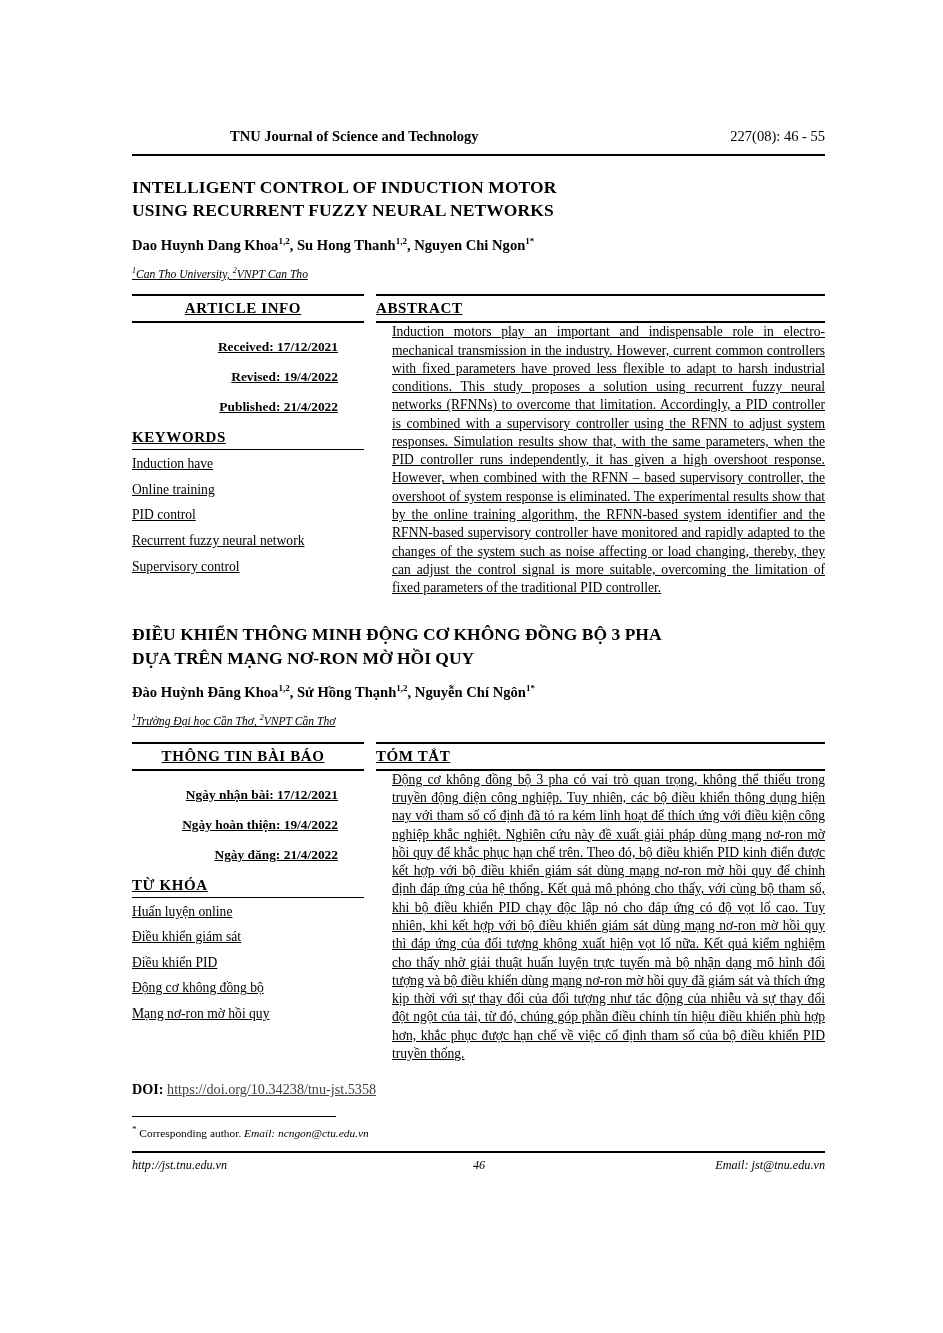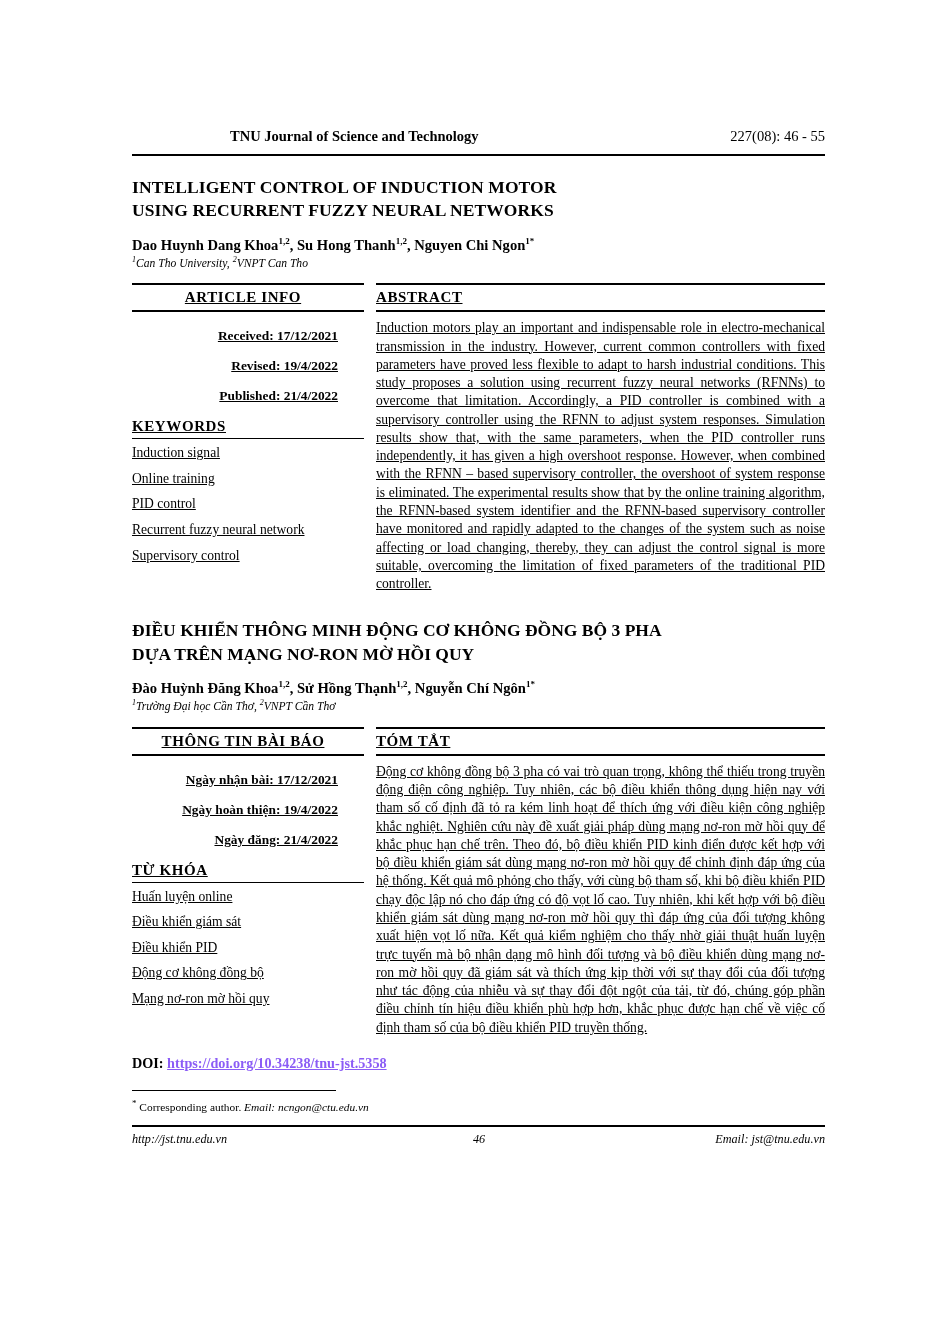--- a/index.html
+++ b/index.html
@@ -58,24 +58,25 @@
     letter-spacing: 0.1px;
   }
   .authors {
     margin-top: 13px;
     font-size: 14.6px;
     font-weight: bold;
     line-height: 1.2;
   }
   .authors sup { font-size: 9px; font-weight: bold; vertical-align: super; }
   .affil {
-    margin-top: 1px;
+    margin-top: 12px;
     font-size: 11.6px;
     font-style: italic;
     line-height: 1.25;
+    text-decoration: underline;
   }
   .affil sup { font-size: 8px; vertical-align: super; font-style: italic;}
 
   
   .infotable {
     margin-top: 12px;
     width: 693px;
     position: relative;
     text-decoration: underline;
   }
@@ -130,42 +131,42 @@
   .kw-list .kw {
     font-size: 13.6px;
     line-height: 1.0;
     margin-bottom: 12px;
     white-space: nowrap;
   }
   .abstract {
     font-size: 13.6px;
     line-height: 1.345;
     text-align: justify;
-    padding-top: 7px;
     hyphens: none;
+    margin-left: 16px;
   }
 
   
   .title-vi {
     margin-top: 26px;
     font-size: 17.5px;
     font-weight: bold;
     line-height: 1.33;
   }
 
   
   .doi {
     margin-top: 18px;
     font-size: 14.2px;
     font-weight: bold;
   }
   .doi a {
-    color: #8b5cf6;
+    color: #404040;
     text-decoration: underline;
-    font-weight: bold;
+    font-weight: normal;
   }
 
   
   .fn-rule {
     margin-top: 18px;
     border-top: 1.4px solid #000;
     width: 204px;
   }
   .footnote {
     margin-top: 7px;
@@ -245,21 +246,21 @@
     <div class="row">
       <div class="col-left">
         <div class="dates">
           <div class="dline">Received:  17/12/2021</div>
           <div class="dline">Revised:  19/4/2022</div>
           <div class="dline">Published: 21/4/2022</div>
         </div>
         <div class="kw-head">KEYWORDS</div>
         <div class="rule-left-thin"></div>
         <div class="kw-list">
-          <div class="kw">Induction signal</div>
+          <div class="kw">Induction have</div>
           <div class="kw">Online training</div>
           <div class="kw">PID control</div>
           <div class="kw">Recurrent fuzzy neural network</div>
           <div class="kw">Supervisory control</div>
         </div>
       </div>
       <div class="col-gap"></div>
       <div class="col-right">
         <div class="abstract">Induction motors play an important and indispensable role in electro-mechanical transmission in the industry. However, current common controllers with fixed parameters have proved less flexible to adapt to harsh industrial conditions. This study proposes a solution using recurrent fuzzy neural networks (RFNNs) to overcome that limitation. Accordingly, a PID controller is combined with a supervisory controller using the RFNN to adjust system responses. Simulation results show that, with the same parameters, when the PID controller runs independently, it has given a high overshoot response. However, when combined with the RFNN – based supervisory controller, the overshoot of system response is eliminated. The experimental results show that by the online training algorithm, the RFNN-based system identifier and the RFNN-based supervisory controller have monitored and rapidly adapted to the changes of the system such as noise affecting or load changing, thereby, they can adjust the control signal is more suitable, overcoming the limitation of fixed parameters of the traditional PID controller.</div>
       </div>

